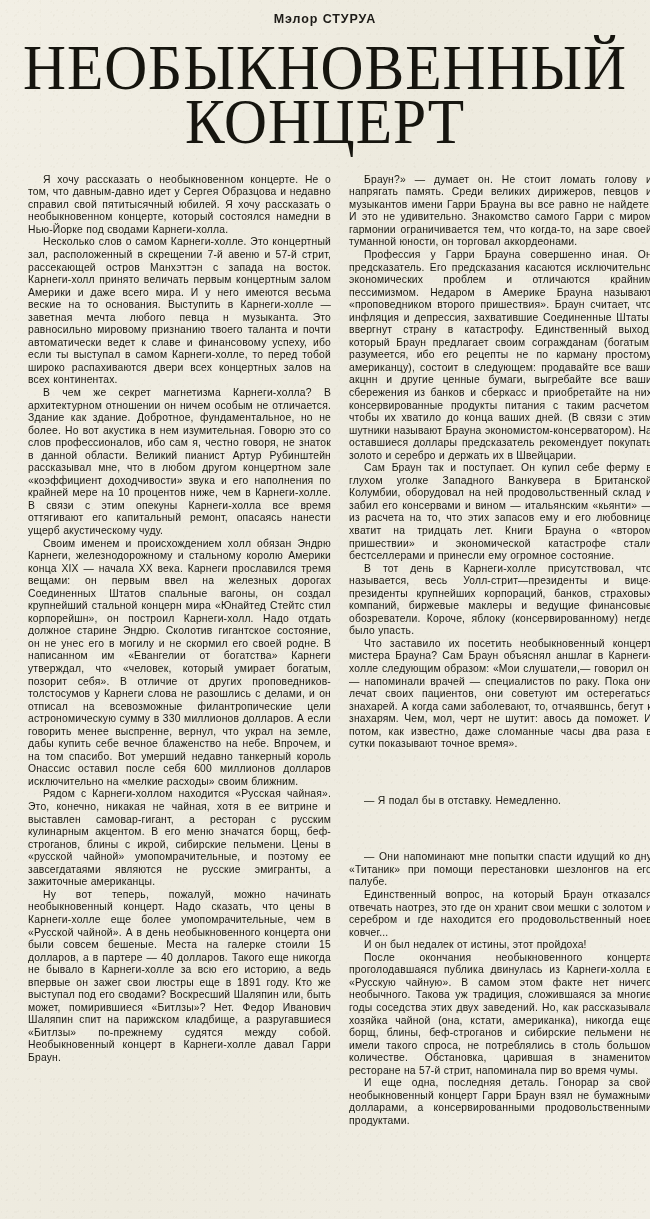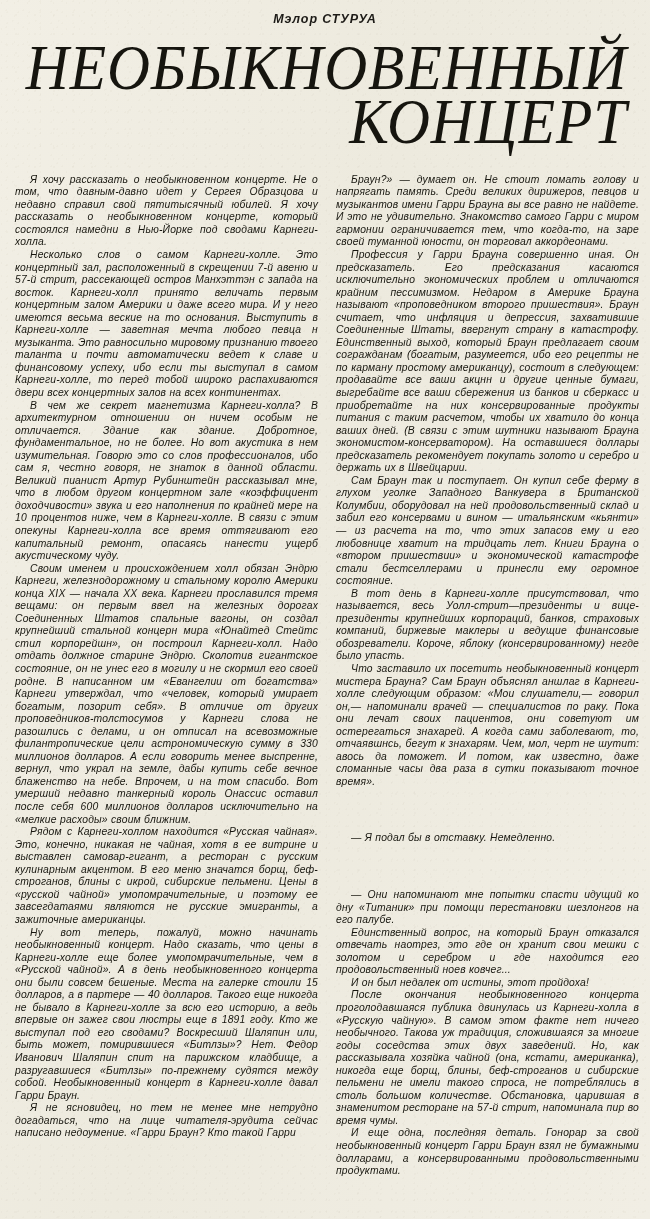--- a/index.html
+++ b/index.html
@@ -19,42 +19,41 @@
     box-sizing: border-box;
     
     background-image:
       radial-gradient(circle at 12% 22%, rgba(160,150,125,0.055) 0 1px, transparent 1px),
       radial-gradient(circle at 37% 61%, rgba(160,150,125,0.05) 0 1px, transparent 1px),
       radial-gradient(circle at 68% 13%, rgba(160,150,125,0.05) 0 1px, transparent 1px),
       radial-gradient(circle at 84% 78%, rgba(160,150,125,0.05) 0 1px, transparent 1px),
       radial-gradient(circle at 55% 91%, rgba(160,150,125,0.045) 0 1px, transparent 1px),
       linear-gradient(105deg, #f2efe5 0%, #edeade 45%, #f1eee4 100%);
     background-size: 13px 13px, 17px 17px, 11px 11px, 19px 19px, 23px 23px, 100% 100%;
-    font-style: italic;
   }
 
   
   .masthead {
     padding-top: 13px;
     text-align: center;
   }
 
   .byline {
     font-family: "Liberation Sans", "DejaVu Sans", sans-serif;
     font-size: 12.5px;
     font-weight: 700;
     letter-spacing: 0.9px;
     color: #1d1b17;
     line-height: 1;
   }
 
   .headline {
     font-family: "Liberation Serif", "DejaVu Serif", serif;
     color: #16150f;
-    text-align: right;
+    text-align: center;
     line-height: 0.92;
     margin-top: 13px;
     font-weight: 400;
   }
 
   .headline .hl-line {
     display: block;
     white-space: nowrap;
   }
 
@@ -69,21 +68,21 @@
     font-size: 64px;
     letter-spacing: 1px;
     margin-top: -4px;
     transform: scaleX(0.93);
     transform-origin: center center;
   }
 
   
   .body-wrap {
     margin-top: 21px;
-    padding: 0 14px 0 15px;
+    padding: 0 14px 0 28px;
     display: flex;
     gap: 18px;
     align-items: flex-start;
   }
 
   .column {
     width: 303px;
     flex: 0 0 303px;
   }
 
@@ -130,21 +129,20 @@
 
   <div class="body-wrap">
 
     <div class="column">
       <p>Я хочу рассказать о необыкновенном концерте. Не о том, что давным-давно идет у Сергея Образцова и недавно справил свой пятитысячный юбилей. Я хочу рассказать о необыкновенном концерте, который состоялся намедни в Нью-Йорке под сводами Карнеги-холла.</p>
       <p>Несколько слов о самом Карнеги-холле. Это концертный зал, расположенный в скрещении 7-й авеню и 57-й стрит, рассекающей остров Манхэттэн с запада на восток. Карнеги-холл принято величать первым концертным залом Америки и даже всего мира. И у него имеются весьма веские на то основания. Выступить в Карнеги-холле — заветная мечта любого певца н музыканта. Это равносильно мировому признанию твоего таланта и почти автоматически ведет к славе и финансовому успеху, ибо если ты выступал в самом Карнеги-холле, то перед тобой широко распахиваются двери всех концертных залов на всех континентах.</p>
       <p>В чем же секрет магнетизма Карнеги-холла? В архитектурном отношении он ничем особым не отличается. Здание как здание. Добротное, фундаментальное, но не более. Но вот акустика в нем изумительная. Говорю это со слов профессионалов, ибо сам я, честно говоря, не знаток в данной области. Великий пианист Артур Рубинштейн рассказывал мне, что в любом другом концертном зале «коэффициент доходчивости» звука и его наполнения по крайней мере на 10 процентов ниже, чем в Карнеги-холле. В связи с этим опекуны Карнеги-холла все время оттягивают его капитальный ремонт, опасаясь нанести ущерб акустическому чуду.</p>
       <p>Своим именем и происхождением холл обязан Эндрю Карнеги, железнодорожному и стальному королю Америки конца XIX — начала XX века. Карнеги прославился тремя вещами: он первым ввел на железных дорогах Соединенных Штатов спальные вагоны, он создал крупнейший стальной концерн мира «Юнайтед Стейтс стил корпорейшн», он построил Карнеги-холл. Надо отдать должное старине Эндрю. Сколотив гигантское состояние, он не унес его в могилу и не скормил его своей родне. В написанном им «Евангелии от богатства» Карнеги утверждал, что «человек, который умирает богатым, позорит себя». В отличие от других проповедников-толстосумов у Карнеги слова не разошлись с делами, и он отписал на всевозможные филантропические цели астрономическую сумму в 330 миллионов долларов. А если говорить менее выспренне, вернул, что украл на земле, дабы купить себе вечное блаженство на небе. Впрочем, и на том спасибо. Вот умерший недавно танкерный король Онассис оставил после себя 600 миллионов долларов исключительно на «мелкие расходы» своим ближним.</p>
       <p>Рядом с Карнеги-холлом находится «Русская чайная». Это, конечно, никакая не чайная, хотя в ее витрине и выставлен самовар-гигант, а ресторан с русским кулинарным акцентом. В его меню значатся борщ, беф-строганов, блины с икрой, сибирские пельмени. Цены в «русской чайной» умопомрачительные, и поэтому ее завсегдатаями являются не русские эмигранты, а зажиточные американцы.</p>
       <p>Ну вот теперь, пожалуй, можно начинать необыкновенный концерт. Надо сказать, что цены в Карнеги-холле еще более умопомрачительные, чем в «Русской чайной». А в день необыкновенного концерта они были совсем бешеные. Места на галерке стоили 15 долларов, а в партере — 40 долларов. Такого еще никогда не бывало в Карнеги-холле за всю его историю, а ведь впервые он зажег свои люстры еще в 1891 году. Кто же выступал под его сводами? Воскресший Шаляпин или, быть может, помирившиеся «Битлзы»? Нет. Федор Иванович Шаляпин спит на парижском кладбище, а разругавшиеся «Битлзы» по-прежнему судятся между собой. Необыкновенный концерт в Карнеги-холле давал Гарри Браун.</p>
-      <p class="tail">Я не ясновидец, но тем не менее мне нетрудно догадаться, что на лице читателя-эрудита сейчас написано недоумение. «Гарри Браун? Кто такой Гарри</p>
     </div>
 
     <div class="column">
       <p class="tail">Браун?» — думает он. Не стоит ломать голову и напрягать память. Среди великих дирижеров, певцов и музыкантов имени Гарри Брауна вы все равно не найдете. И это не удивительно. Знакомство самого Гарри с миром гармонии ограничивается тем, что когда-то, на заре своей туманной юности, он торговал аккордеонами.</p>
       <p>Профессия у Гарри Брауна совершенно иная. Он предсказатель. Его предсказания касаются исключительно экономических проблем и отличаются крайним пессимизмом. Недаром в Америке Брауна называют «проповедником второго пришествия». Браун считает, что инфляция и депрессия, захватившие Соединенные Штаты, ввергнут страну в катастрофу. Единственный выход, который Браун предлагает своим согражданам (богатым, разумеется, ибо его рецепты не по карману простому американцу), состоит в следующем: продавайте все ваши акцнн и другие ценные бумаги, выгребайте все ваши сбережения из банков и сберкасс и приобретайте на них консервированные продукты питания с таким расчетом, чтобы их хватило до конца ваших дней. (В связи с этим шутники называют Брауна экономистом-консерватором). На оставшиеся доллары предсказатель рекомендует покупать золото и серебро и держать их в Швейцарии.</p>
       <p>Сам Браун так и поступает. Он купил себе ферму в глухом уголке Западного Ванкувера в Британской Колумбии, оборудовал на ней продовольственный склад и забил его консервами и вином — итальянским «кьянти» — из расчета на то, что этих запасов ему и его любовнице хватит на тридцать лет. Книги Брауна о «втором пришествии» и экономической катастрофе стали бестселлерами и принесли ему огромное состояние.</p>
       <p>В тот день в Карнеги-холле присутствовал, что называется, весь Уолл-стрит—президенты и вице-президенты крупнейших корпораций, банков, страховых компаний, биржевые маклеры и ведущие финансовые обозреватели. Короче, яблоку (консервированному) негде было упасть.</p>
       <p>Что заставило их посетить необыкновенный концерт мистера Брауна? Сам Браун объяснял аншлаг в Карнеги-холле следующим образом: «Мои слушатели,— говорил он,— напоминали врачей — специалистов по раку. Пока они лечат своих пациентов, они советуют им остерегаться знахарей. А когда сами заболевают, то, отчаявшнсь, бегут к знахарям. Чем, мол, черт не шутит: авось да поможет. И потом, как известно, даже сломанные часы два раза в сутки показывают точное время».</p>
       <p class="dash-para">— Я подал бы в отставку. Немедленно.</p>
       <p class="dash-para">— Они напоминают мне попытки спасти идущий ко дну «Титаник» при помощи перестановки шезлонгов на его палубе.</p>

